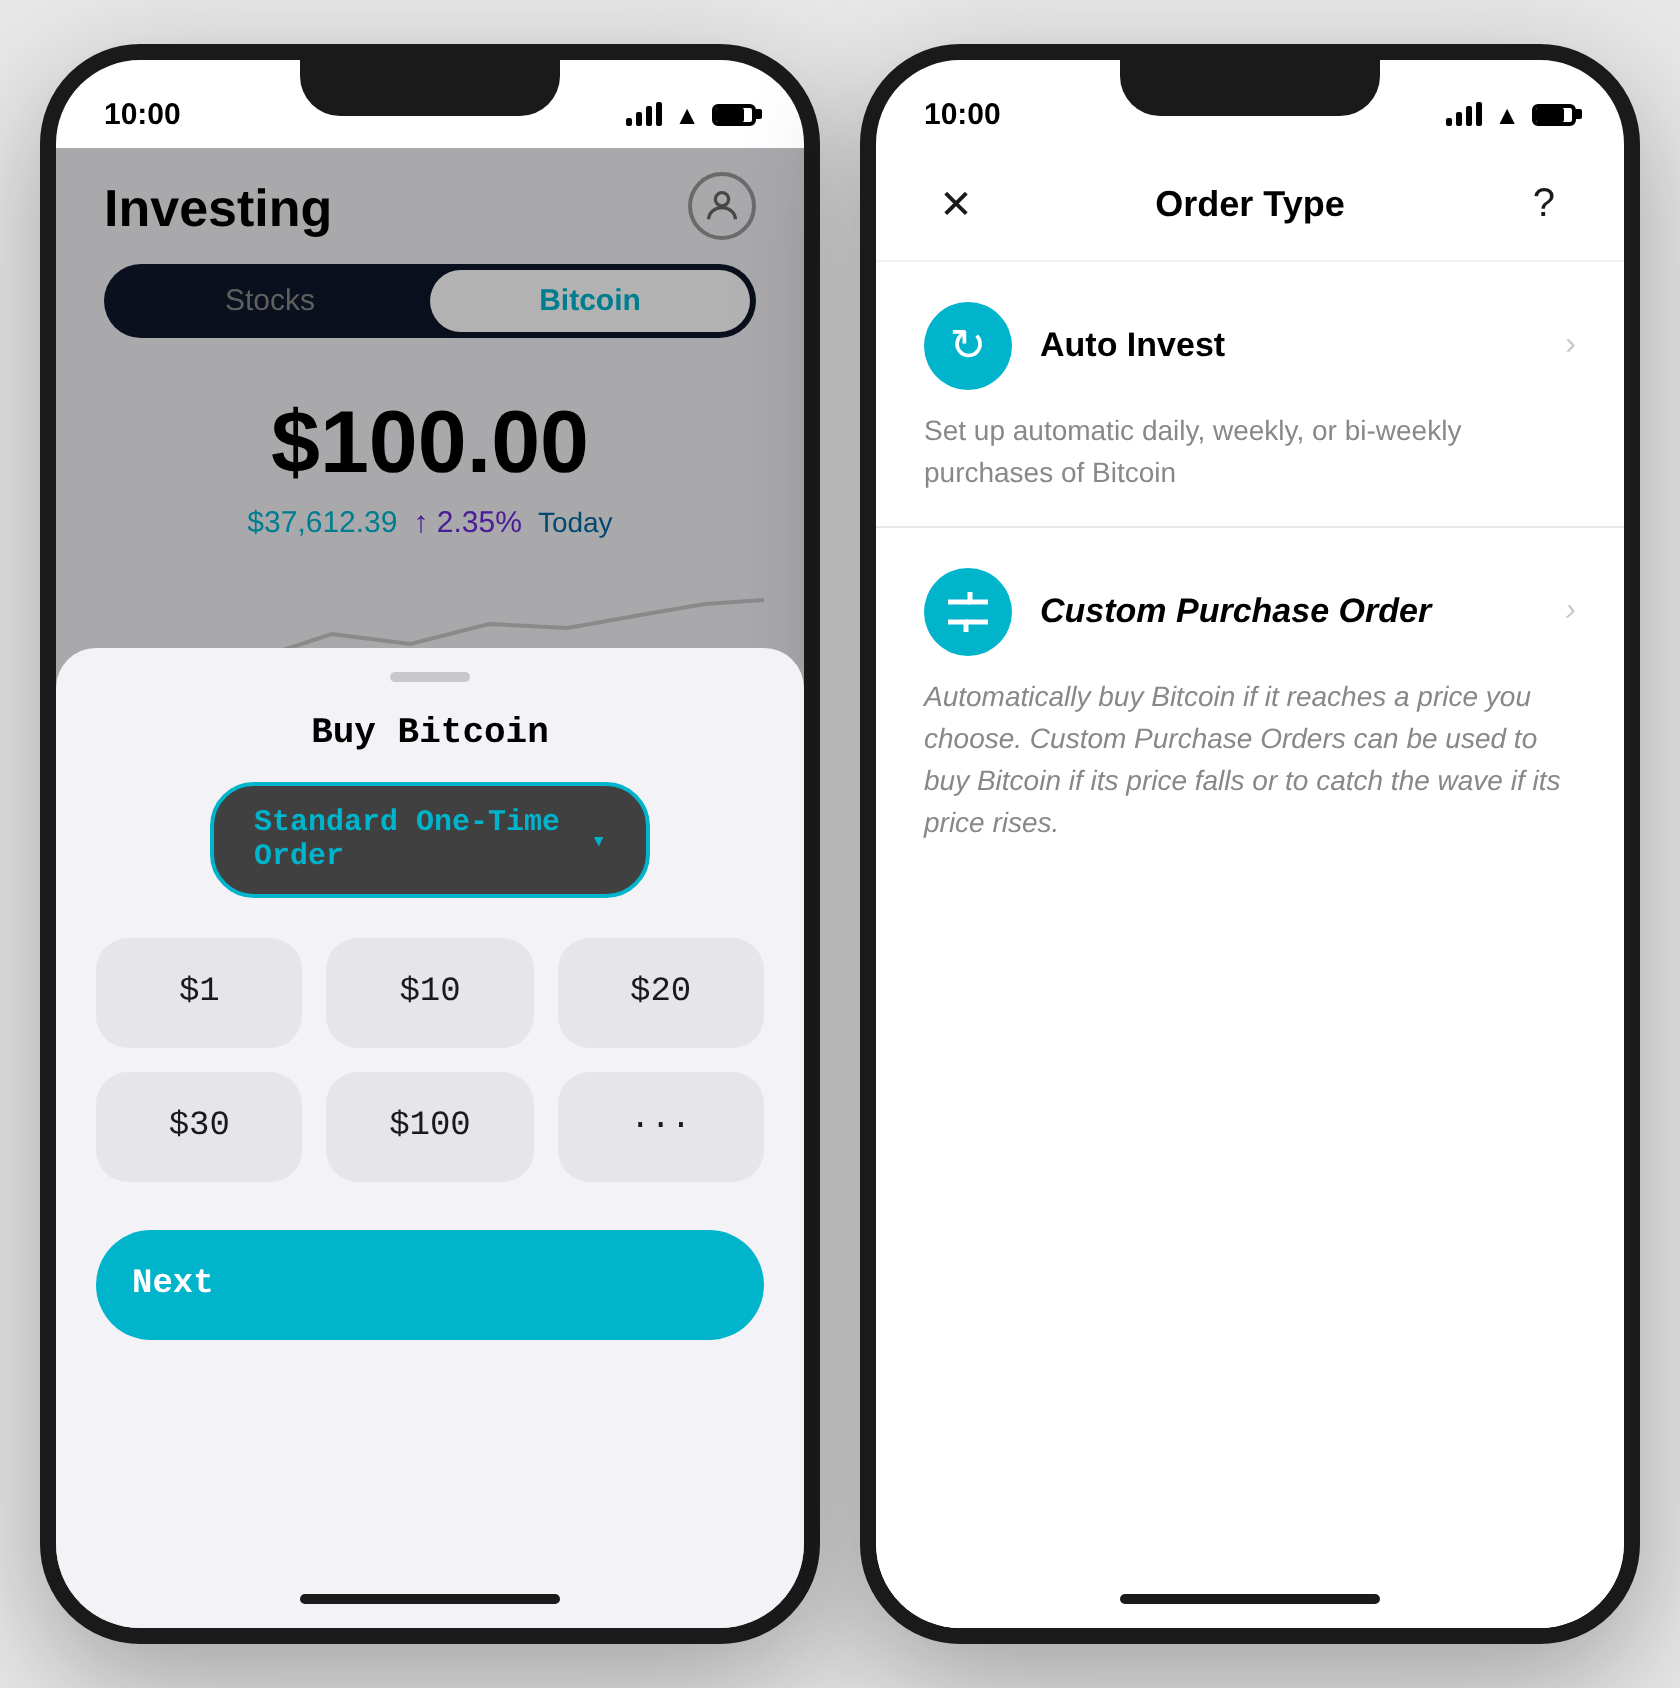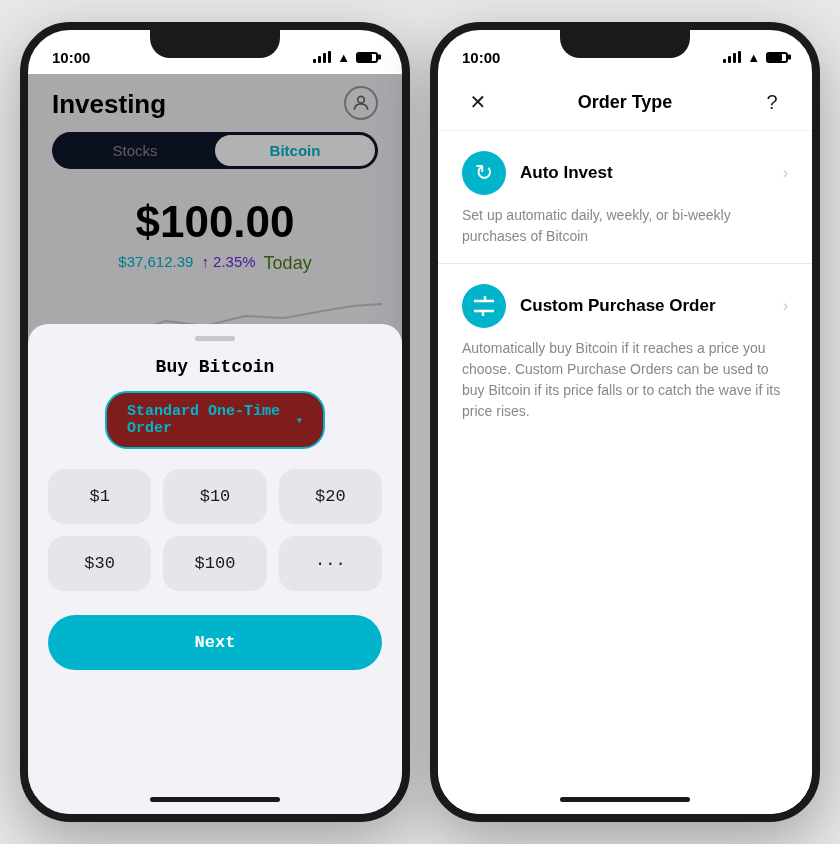--- a/index.html
+++ b/index.html
@@ -188,22 +188,22 @@
     .btc-usd-price {
       color: #00b4cc;
       font-size: 15px;
       font-weight: 500;
     }
     .btc-change {
       color: #6d28d9;
       font-size: 15px;
     }
     .btc-period {
-      color: #4d7c0f;
-      font-size: 18px;
+      color: #0369a1;
+      font-size: 14px;
     }
 
     .chart-placeholder {
       height: 60px;
       display: flex;
       align-items: flex-end;
       justify-content: center;
       padding: 0 20px;
       position: relative;
     }
@@ -253,21 +253,21 @@
 
     .sheet-title {
       text-align: center;
       font-size: 18px;
       font-weight: 700;
       color: #000;
       margin-bottom: 14px;
     }
 
     .order-type-btn {
-      background: #7f1d1d;
+      background: #404040;
       border: 2px solid #00b4cc;
       border-radius: 22px;
       padding: 10px 20px;
       display: flex;
       align-items: center;
       justify-content: center;
       gap: 8px;
       margin: 0 auto 20px;
       width: 220px;
     }
@@ -294,21 +294,20 @@
       text-align: center;
       font-size: 17px;
       font-weight: 500;
       color: #1a1a1a;
     }
 
     .next-btn {
       background: #00b4cc;
       border-radius: 28px;
       padding: 18px;
-      text-align: center;
       color: #fff;
       font-size: 17px;
       font-weight: 600;
       margin-top: 24px;
     }
 
     .home-indicator {
       height: 30px;
       display: flex;
       align-items: center;
@@ -564,21 +563,21 @@
         <div class="order-option-top">
           <div class="order-option-left">
             <div class="option-icon" style="font-size:22px;">↻</div>
             <span class="option-title">Auto Invest</span>
           </div>
           <span class="option-chevron">›</span>
         </div>
         <p class="option-desc">Set up automatic daily, weekly, or bi-weekly purchases of Bitcoin</p>
       </div>
 
-      <div class="order-option" style="border-bottom:none;">
+      <div class="order-option" style="border-bottom:none;font-style:italic;">
         <div class="order-option-top">
           <div class="order-option-left">
             <div class="option-icon" style="font-size:16px;">
               <svg width="24" height="24" viewBox="0 0 24 24" fill="none" stroke="white" stroke-width="2.5">
                 <polyline points="22,7 13,7 13,2"></polyline>
                 <polyline points="2,17 11,17 11,22"></polyline>
                 <path d="M2 7 L13 7"></path>
                 <path d="M11 17 L22 17"></path>
               </svg>
             </div>

